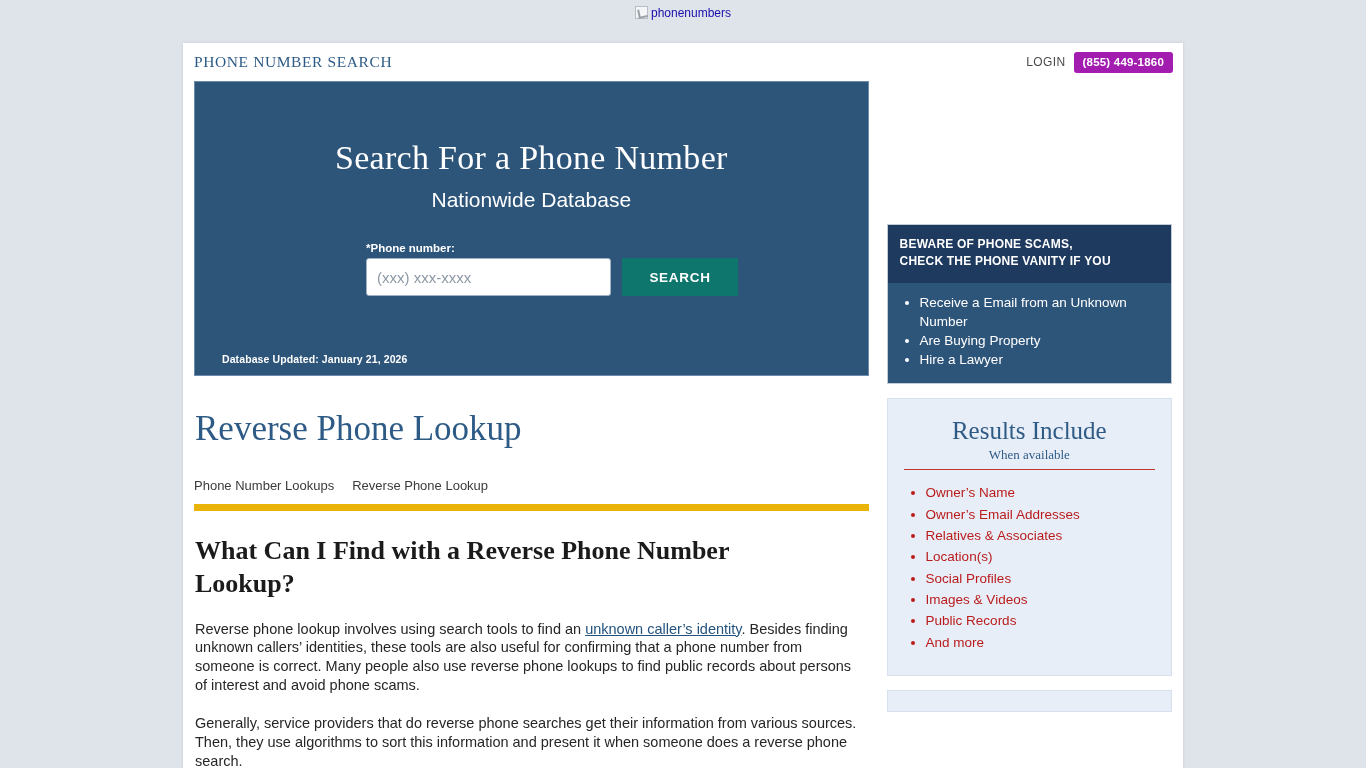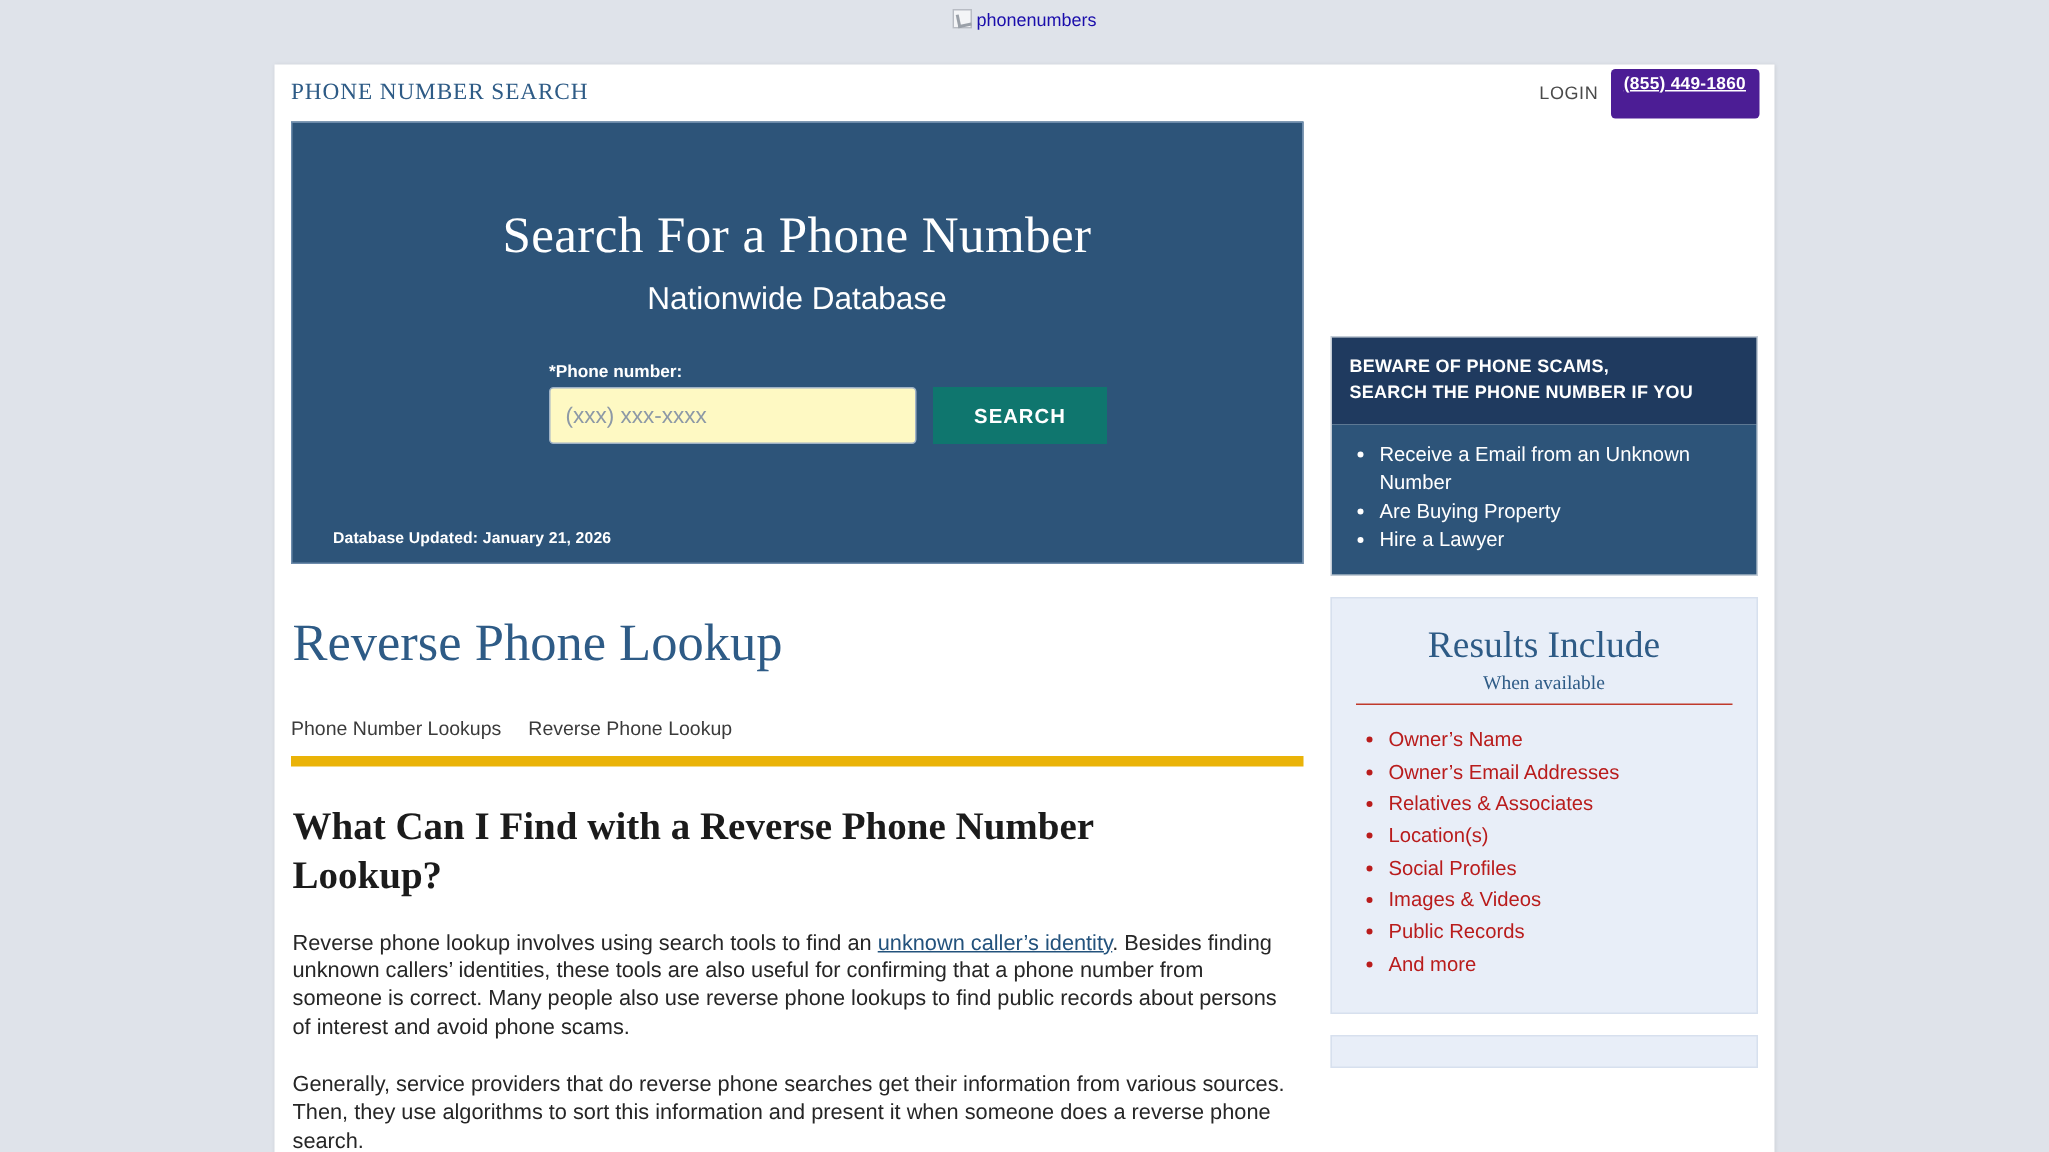--- a/index.html
+++ b/index.html
@@ -63,28 +63,27 @@
     display: flex;
     align-items: center;
     gap: 8px;
   }
   .login {
     font-size: 12px;
     color: #4a4a4a;
     letter-spacing: 0.4px;
   }
   .phone-pill {
-    background: #4c1d95;
+    background: #a21caf;
     color: #ffffff;
     font-size: 11.5px;
     font-weight: bold;
-    padding: 4px 9px 17px;
+    padding: 4px 9px 5px;
     border-radius: 3px;
     letter-spacing: 0.2px;
-    text-decoration: underline;
   }
   .content {
     display: flex;
     gap: 18px;
     padding: 0 11px;
   }
   .left { width: 676px; }
   .right { width: 286px; }
 
   .hero {
@@ -120,21 +119,21 @@
   .form-row { display: flex; }
   .search-input {
     width: 245px;
     height: 38px;
     border: 1px solid #9fb2c6;
     border-radius: 3px;
     padding: 0 10px;
     font-size: 15px;
     color: #7b8794;
     font-family: "Liberation Sans", sans-serif;
-    background: #fef9c3;
+    background: #ffffff;
   }
   .search-input::placeholder { color: #8d99a6; }
   .search-btn {
     margin-left: 11px;
     width: 116px;
     height: 38px;
     background: #0f766e;
     border: none;
     color: #fff;
     font-size: 13.5px;
@@ -295,21 +294,21 @@
       <p class="para"><span>Reverse phone lookup involves using search tools to find an </span><a href="#">unknown caller’s identity</a><span>. Besides finding unknown callers’ identities, these tools are also useful for confirming that a phone number from someone is correct. Many people also use reverse phone lookups to find public records about persons of interest and avoid phone scams.</span></p>
 
       <p class="para">Generally, service providers that do reverse phone searches get their information from various sources. Then, they use algorithms to sort this information and present it when someone does a reverse phone search.</p>
     </div>
 
     <div class="right">
 
       <div class="scam-box">
         <div class="scam-head">
           <div>BEWARE OF PHONE SCAMS,</div>
-          <div>SEARCH THE PHONE NUMBER IF YOU</div>
+          <div>CHECK THE PHONE VANITY IF YOU</div>
         </div>
         <div class="scam-body">
           <ul>
             <li>Receive a Email from an Unknown Number</li>
             <li>Are Buying Property</li>
             <li>Hire a Lawyer</li>
           </ul>
         </div>
       </div>
 

